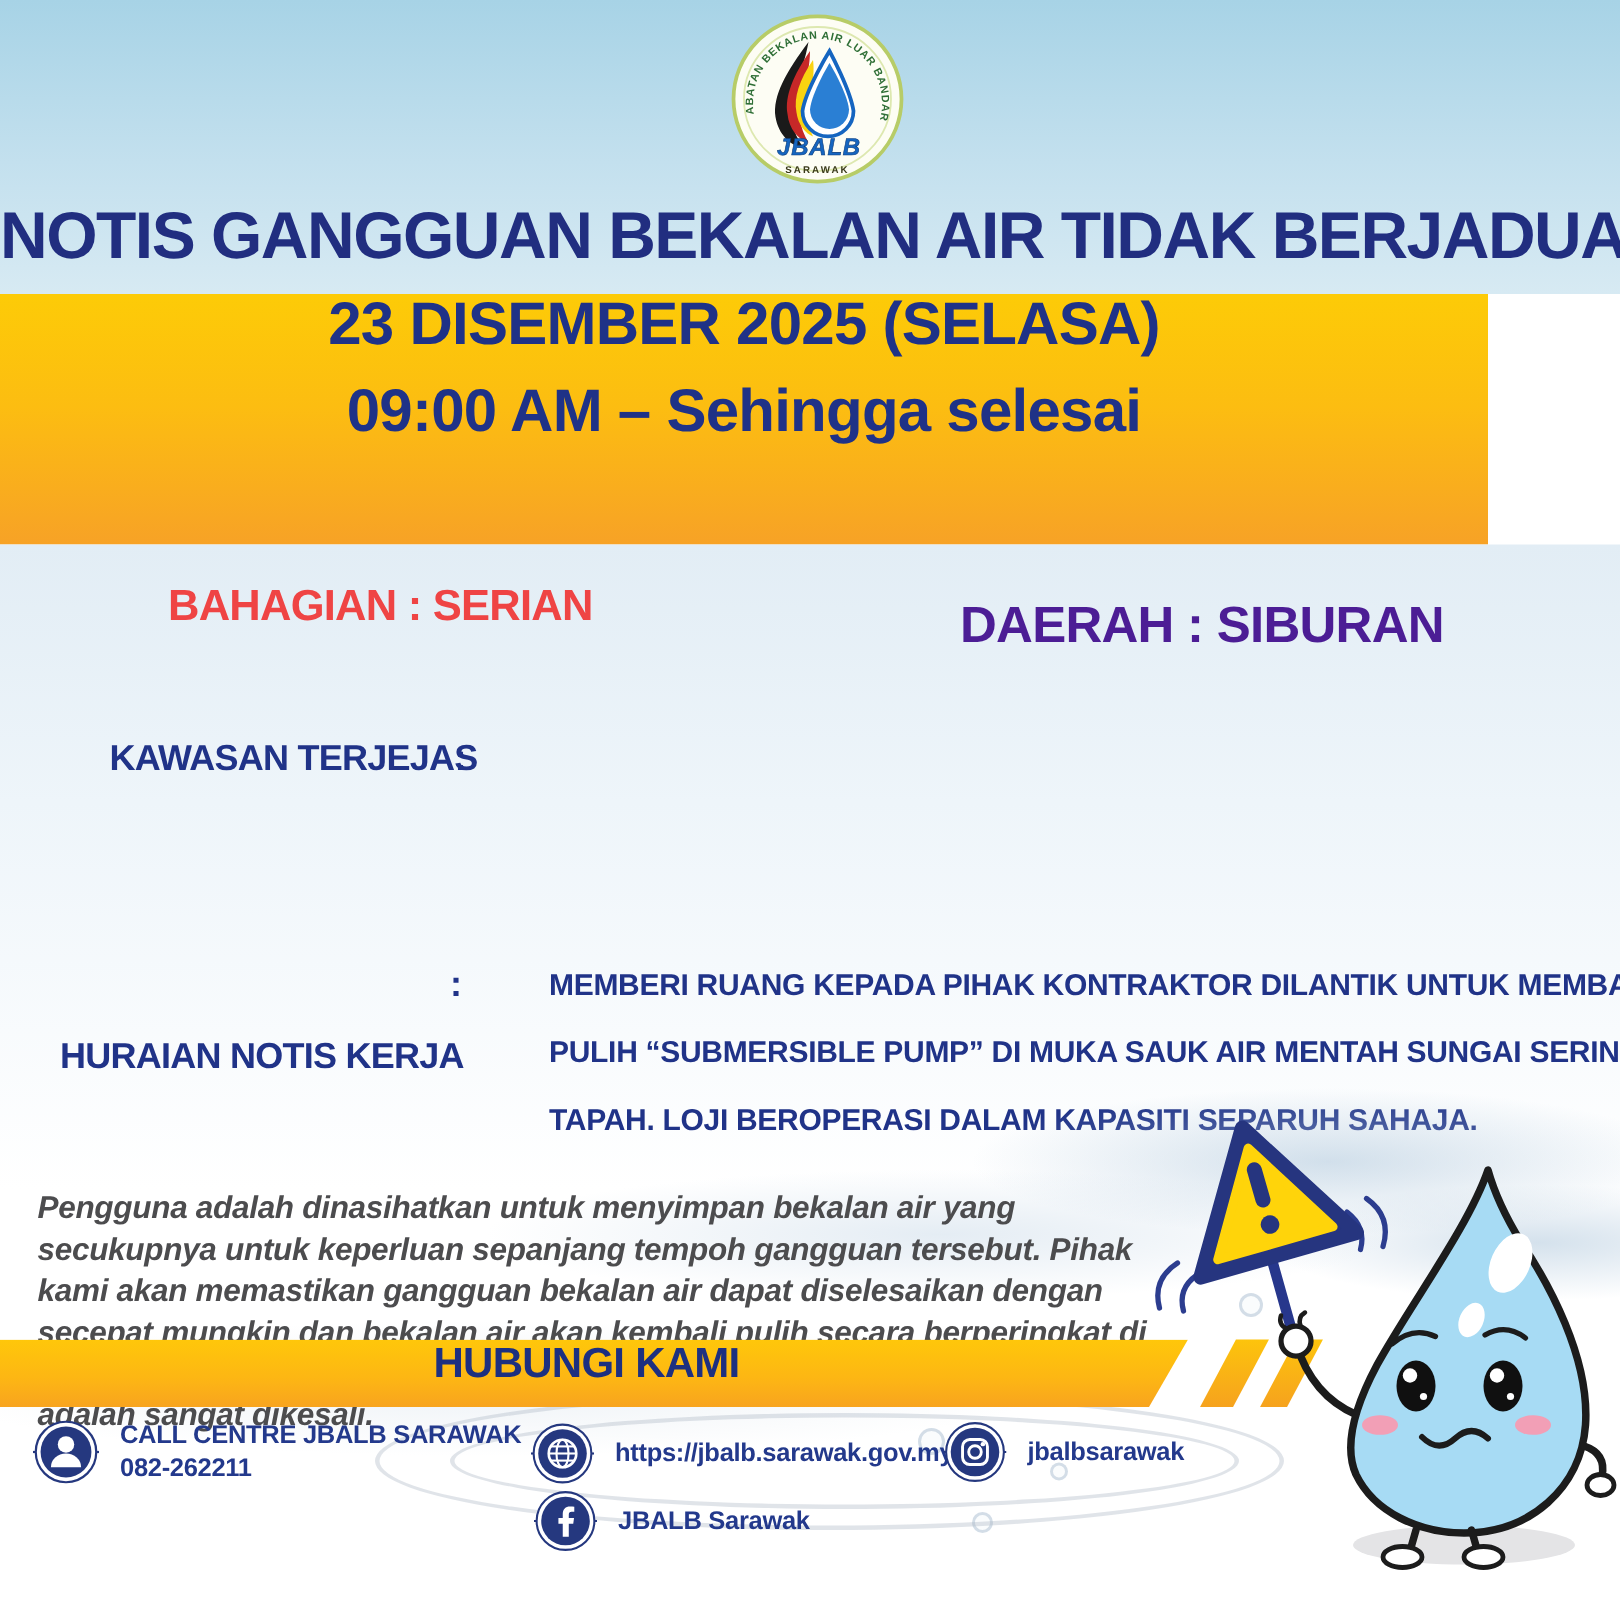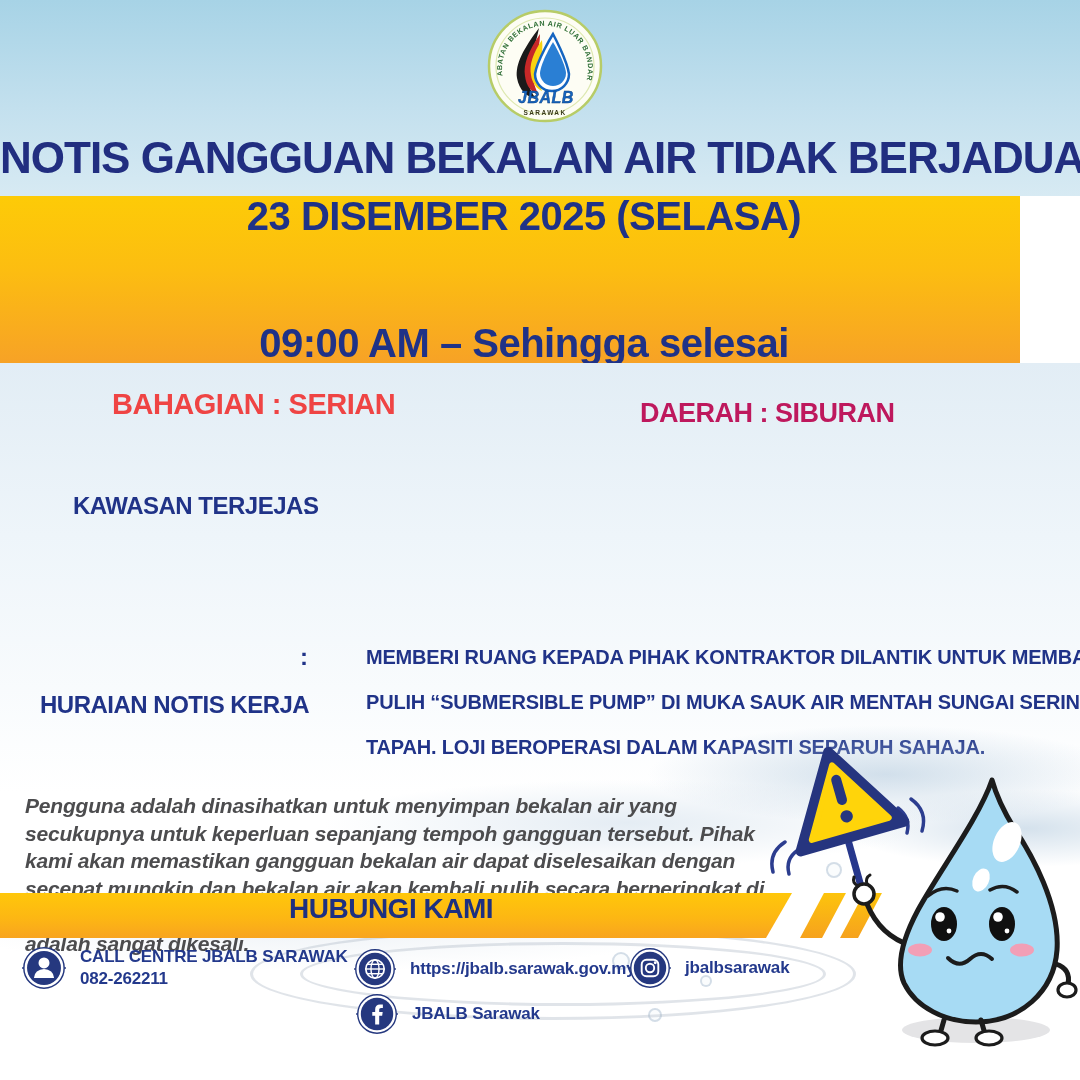--- a/index.html
+++ b/index.html
@@ -11,28 +11,28 @@
   
   .top-section{left:0;top:0;width:1080px;height:196px;
     background:linear-gradient(180deg,#a7d3e6 0%,#c3e0ee 55%,#d7eaf3 100%);}
   .logo-wrap{left:479px;top:8px;width:132px;height:116px;}
   .main-title{left:0;top:133px;width:1080px;text-align:center;
     color:#212e80;font-size:44px;font-weight:bold;letter-spacing:-1px;white-space:nowrap;}
 
   
   .date-banner{left:0;top:196px;width:992px;height:167px;
     background:linear-gradient(180deg,#fdcb07 0%,#fcbd11 45%,#f7a226 100%);
-    display:flex;flex-direction:column;align-items:center;justify-content:space-between;gap:18px;padding-left:28px;}
+    display:flex;flex-direction:column;align-items:center;justify-content:flex-start;gap:18px;}
   .date-line,.time-line{color:#1f3287;font-size:40px;font-weight:bold;letter-spacing:-0.5px;line-height:1;}
 
   
   .info-section{left:0;top:363px;width:1080px;height:430px;
     background:linear-gradient(180deg,#e2edf5 0%,#eef5fa 40%,#ffffff 100%);}
   .bahagian{left:112px;top:388px;color:#ef4444;font-size:29px;font-weight:bold;letter-spacing:-0.5px;}
-  .daerah{left:640px;top:398px;color:#be185d;font-size:27px;font-weight:bold;letter-spacing:-0.5px;}
+  .daerah{left:640px;top:398px;color:#4c1d95;font-size:34px;font-weight:bold;letter-spacing:-0.5px;}
   .sec-label{color:#203388;font-size:24px;font-weight:bold;letter-spacing:-0.5px;white-space:nowrap;}
   .sec-colon{color:#203388;font-size:24px;font-weight:bold;}
   .sec-text{color:#203388;font-size:20px;font-weight:bold;letter-spacing:-0.2px;white-space:nowrap;}
   .kawasan-label{left:40px;top:492px;margin-left:33px;}
   .kawasan-colon{left:303px;top:492px;}
   .kawasan-l1{left:368px;top:508px;}
   .kawasan-l2{left:368px;top:551px;}
   .huraian-label{left:40px;top:666px;margin-top:25px;}
   .huraian-colon{left:300px;top:643px;}
   .huraian-l1{left:366px;top:646px;}

